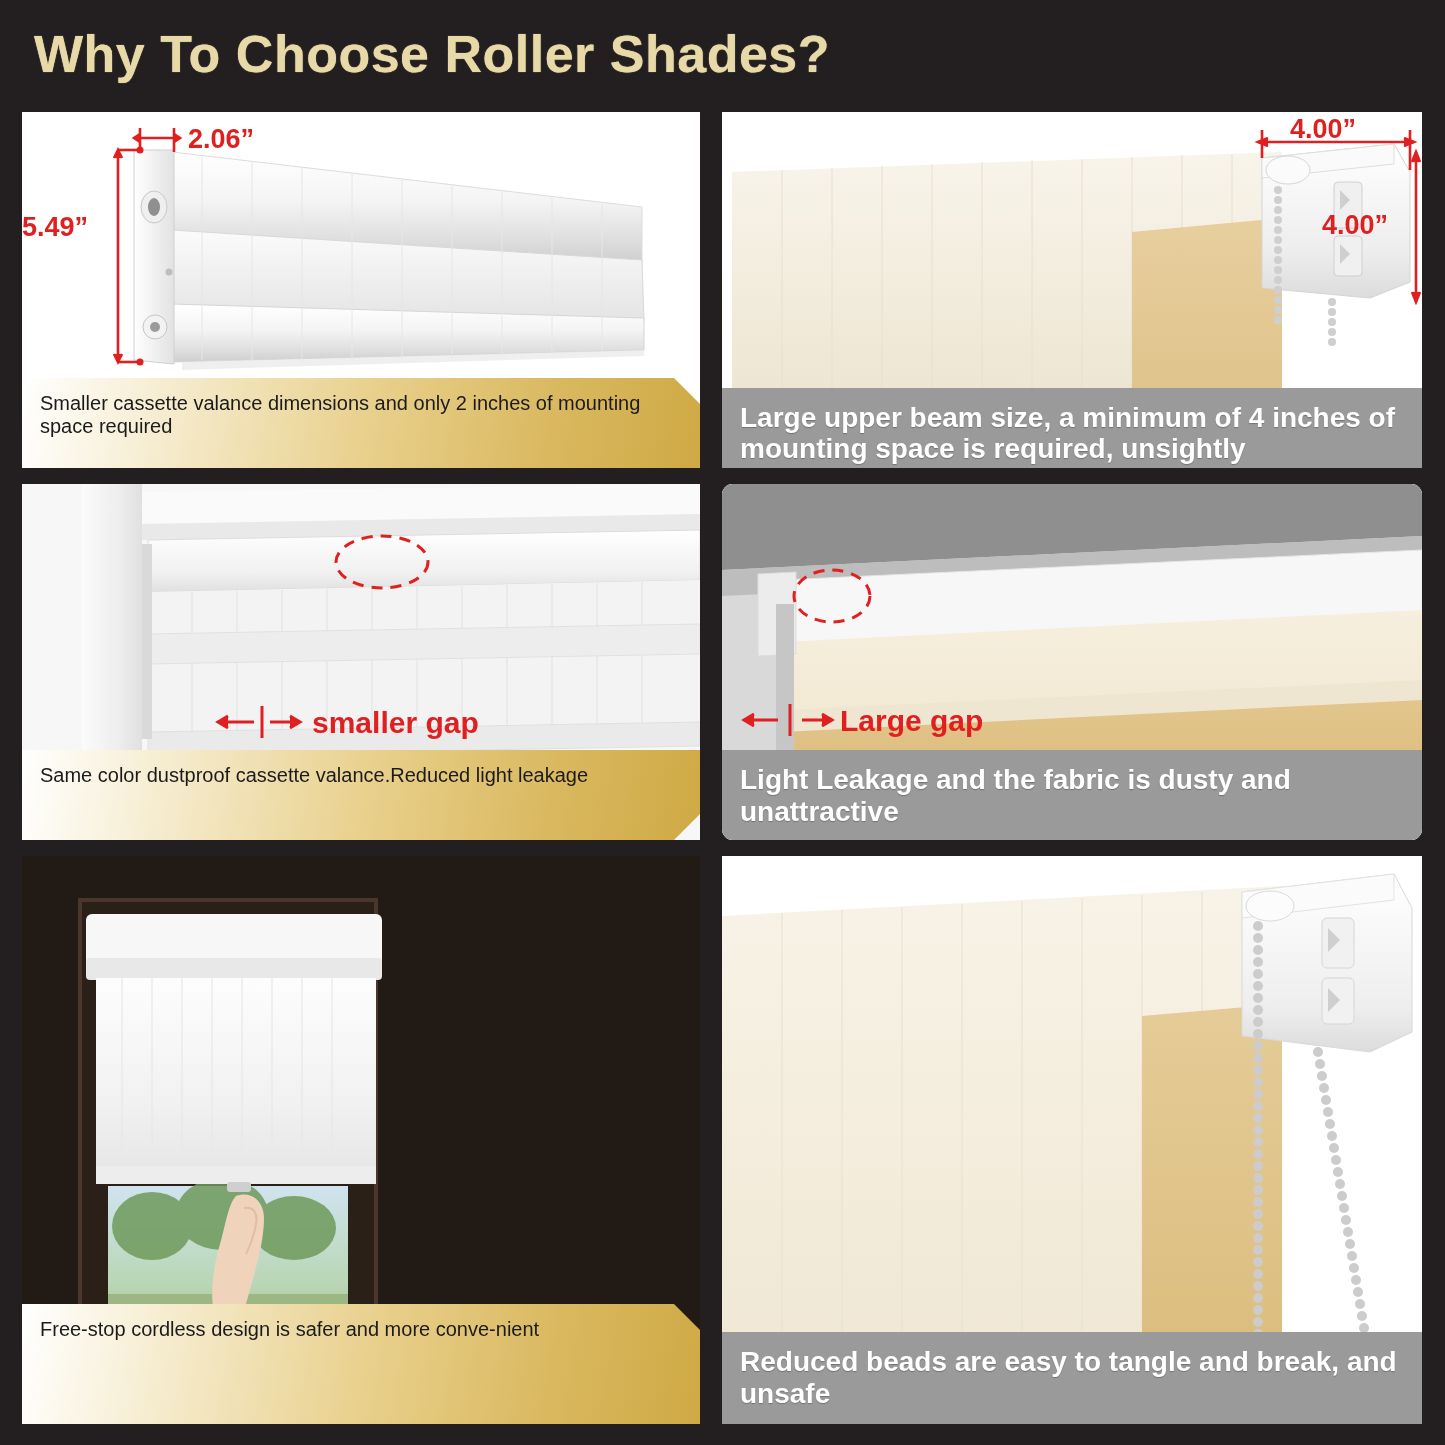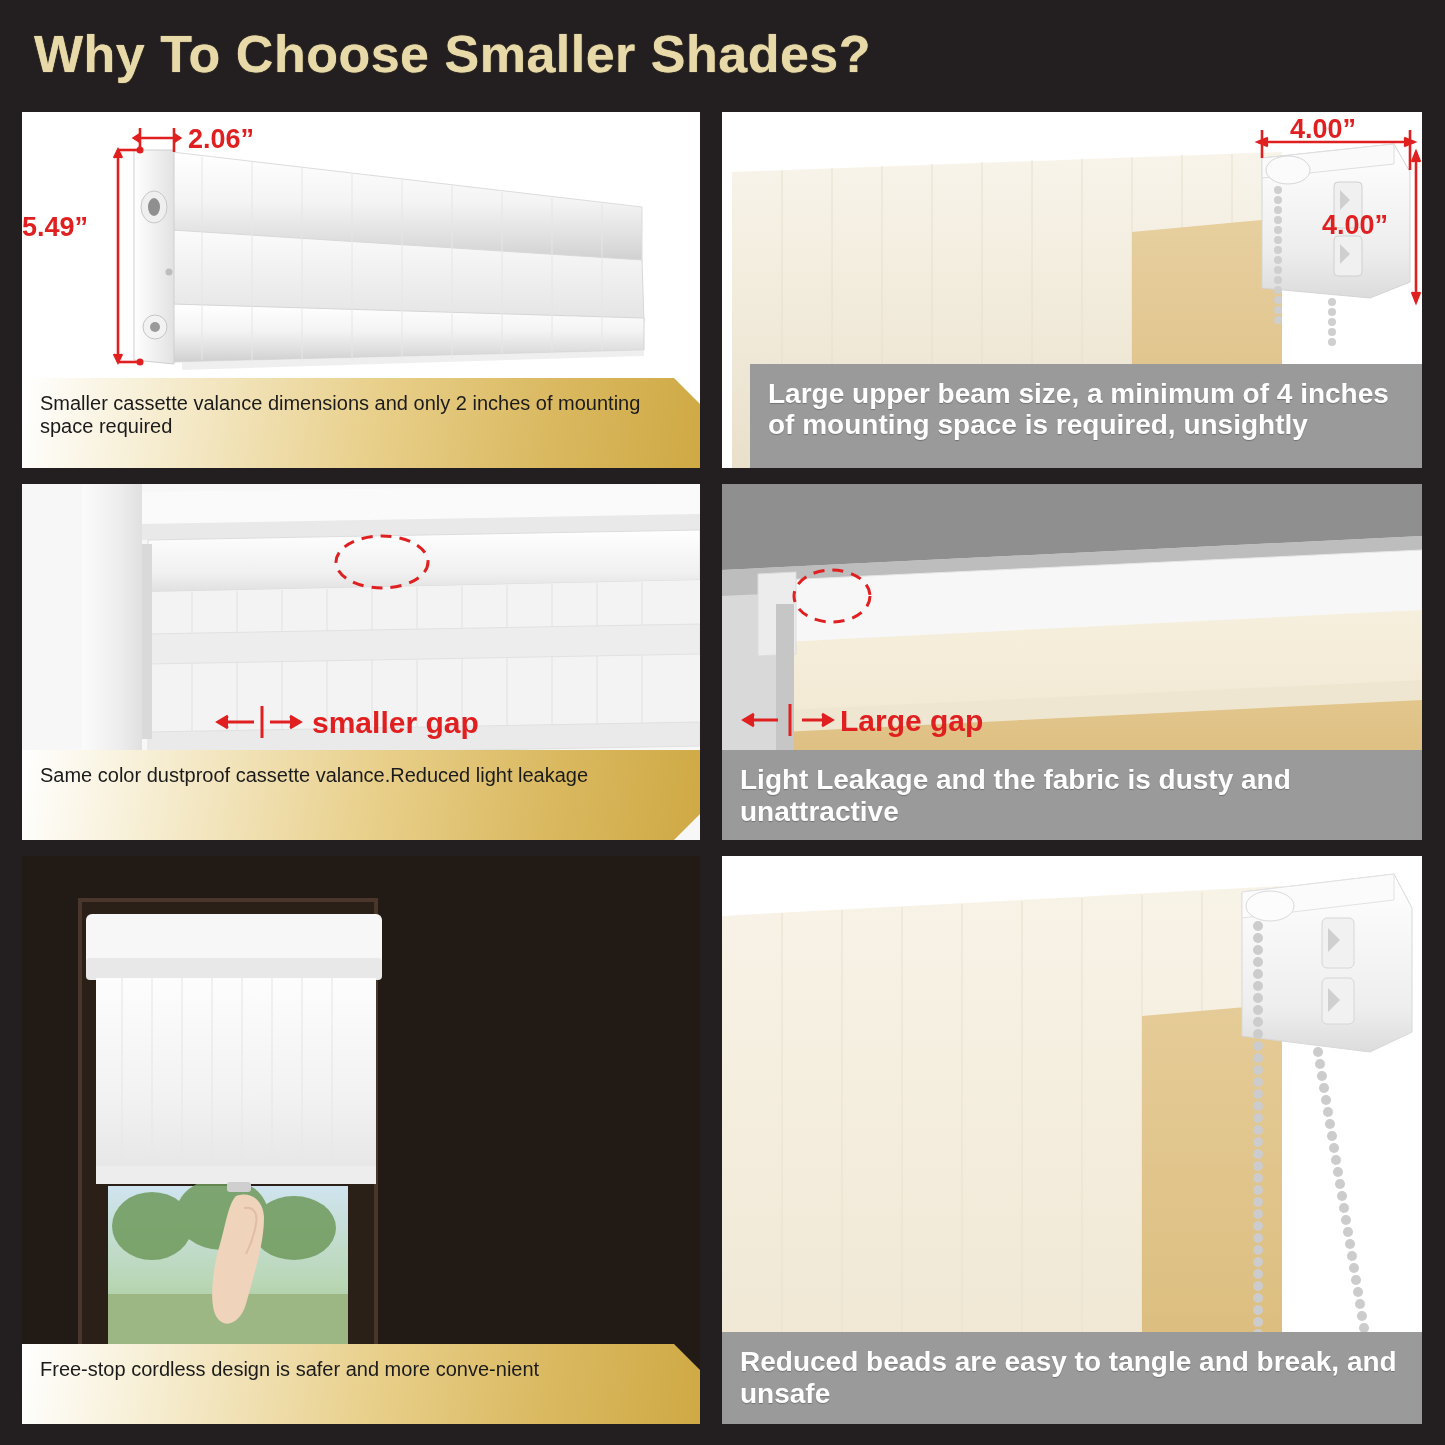--- a/index.html
+++ b/index.html
@@ -54,21 +54,21 @@
   .redtext{position:absolute;color:#e02020;font-weight:bold;font-size:30px;white-space:nowrap;}
 
   svg{display:block;}
   .svgfull{position:absolute;left:0;top:0;width:100%;height:100%;}
 </style>
 </head>
 <body>
 
 <div class="page">
 
-  <div class="title">Why To Choose Smaller Shades?</div>
+  <div class="title">Why To Choose Roller Shades?</div>
 
   <div class="grid">
 
     <div class="panel" style="left:0px;top:0px;width:678px;height:356px;">
       <div class="photo bg-white">
         <svg class="svgfull" viewBox="0 0 678 356" preserveAspectRatio="none">
           <defs>
             <linearGradient id="g1" x1="0" y1="0" x2="0" y2="1">
               <stop offset="0%" stop-color="#ffffff"></stop>
               <stop offset="45%" stop-color="#f4f4f4"></stop>
@@ -215,21 +215,21 @@
             <path d="M682 26 L692 30 L682 34" fill="#e02020"></path>
 
             <line x1="694" y1="40" x2="694" y2="190"></line>
             <path d="M690 50 L694 40 L698 50" fill="#e02020"></path>
             <path d="M690 180 L694 190 L698 180" fill="#e02020"></path>
           </g>
         </svg>
         <div class="dimlabel" style="left:568px;top:2px;">4.00”</div>
         <div class="dimlabel" style="left:600px;top:98px;">4.00”</div>
       </div>
-      <div class="cap gray" style="height:104px;font-size:28px;line-height:1.12;margin-left:28px;">Large upper beam size, a minimum of 4 inches of mounting space is required, unsightly</div>
+      <div class="cap gray" style="height:80px;font-size:28px;line-height:1.12;">Large upper beam size, a minimum of 4 inches of mounting space is required, unsightly</div>
     </div>
 
     <div class="panel" style="left:0px;top:372px;width:678px;height:356px;">
       <div class="photo bg-white">
         <svg class="svgfull" viewBox="0 0 678 356" preserveAspectRatio="none">
           <defs>
             <linearGradient id="frm3" x1="0" y1="0" x2="1" y2="0">
               <stop offset="0%" stop-color="#fbfbfb"></stop>
               <stop offset="60%" stop-color="#eeeeee"></stop>
               <stop offset="100%" stop-color="#e0e0e0"></stop>
@@ -278,21 +278,21 @@
             <line x1="278" y1="238" x2="248" y2="238"></line>
             <path d="M268 232 L278 238 L268 244" fill="#e02020"></path>
             <line x1="240" y1="222" x2="240" y2="254"></line>
           </g>
         </svg>
         <div class="redtext" style="left:290px;top:222px;">smaller gap</div>
       </div>
       <div class="cap gold cut-br" style="height:90px;">Same color dustproof cassette valance.Reduced light leakage</div>
     </div>
 
-    <div class="panel" style="left:700px;top:372px;width:700px;height:356px;">
+    <div class="panel" style="left:700px;top:372px;width:700px;height:356px;border-radius:11px;">
       <div class="photo" style="background:#d6d6d6;">
         <svg class="svgfull" viewBox="0 0 700 356" preserveAspectRatio="none">
           <defs>
             <linearGradient id="beige4" x1="0" y1="0" x2="0" y2="1">
               <stop offset="0%" stop-color="#f6efdd"></stop>
               <stop offset="100%" stop-color="#efe5cd"></stop>
             </linearGradient>
             <linearGradient id="tan4" x1="0" y1="0" x2="0" y2="1">
               <stop offset="0%" stop-color="#e3c78e"></stop>
               <stop offset="100%" stop-color="#d9b877"></stop>
@@ -375,21 +375,21 @@
               <line x1="310" y1="122" x2="310" y2="318"></line>
           </g>
           <rect x="74" y="310" width="280" height="18" fill="#ededed"></rect>
 
           <rect x="205" y="326" width="24" height="10" rx="3" fill="#cfcfcf"></rect>
 
           <path d="M214 340 c16 -6 28 6 28 22 c0 26 -10 56 -18 86 c-6 20 -22 26 -30 12 c-8 -16 -2 -52 4 -72 c5 -16 8 -40 16 -48 z" fill="#f0d3bb"></path>
           <path d="M222 352 c10 -2 14 6 12 16 c-2 12 -6 22 -10 30" fill="none" stroke="#e0bda3" stroke-width="2"></path>
         </svg>
       </div>
-      <div class="cap gold cut-tr" style="height:80px;">Free-stop cordless design is safer and more conve-nient</div>
+      <div class="cap gold cut-tr" style="height:120px;">Free-stop cordless design is safer and more conve-nient</div>
     </div>
 
     <div class="panel" style="left:700px;top:744px;width:700px;height:568px;">
       <div class="photo bg-white">
         <svg class="svgfull" viewBox="0 0 700 568" preserveAspectRatio="none">
           <defs>
             <linearGradient id="beige6" x1="0" y1="0" x2="0" y2="1">
               <stop offset="0%" stop-color="#f8f3e7"></stop>
               <stop offset="100%" stop-color="#efe6d2"></stop>
             </linearGradient>

